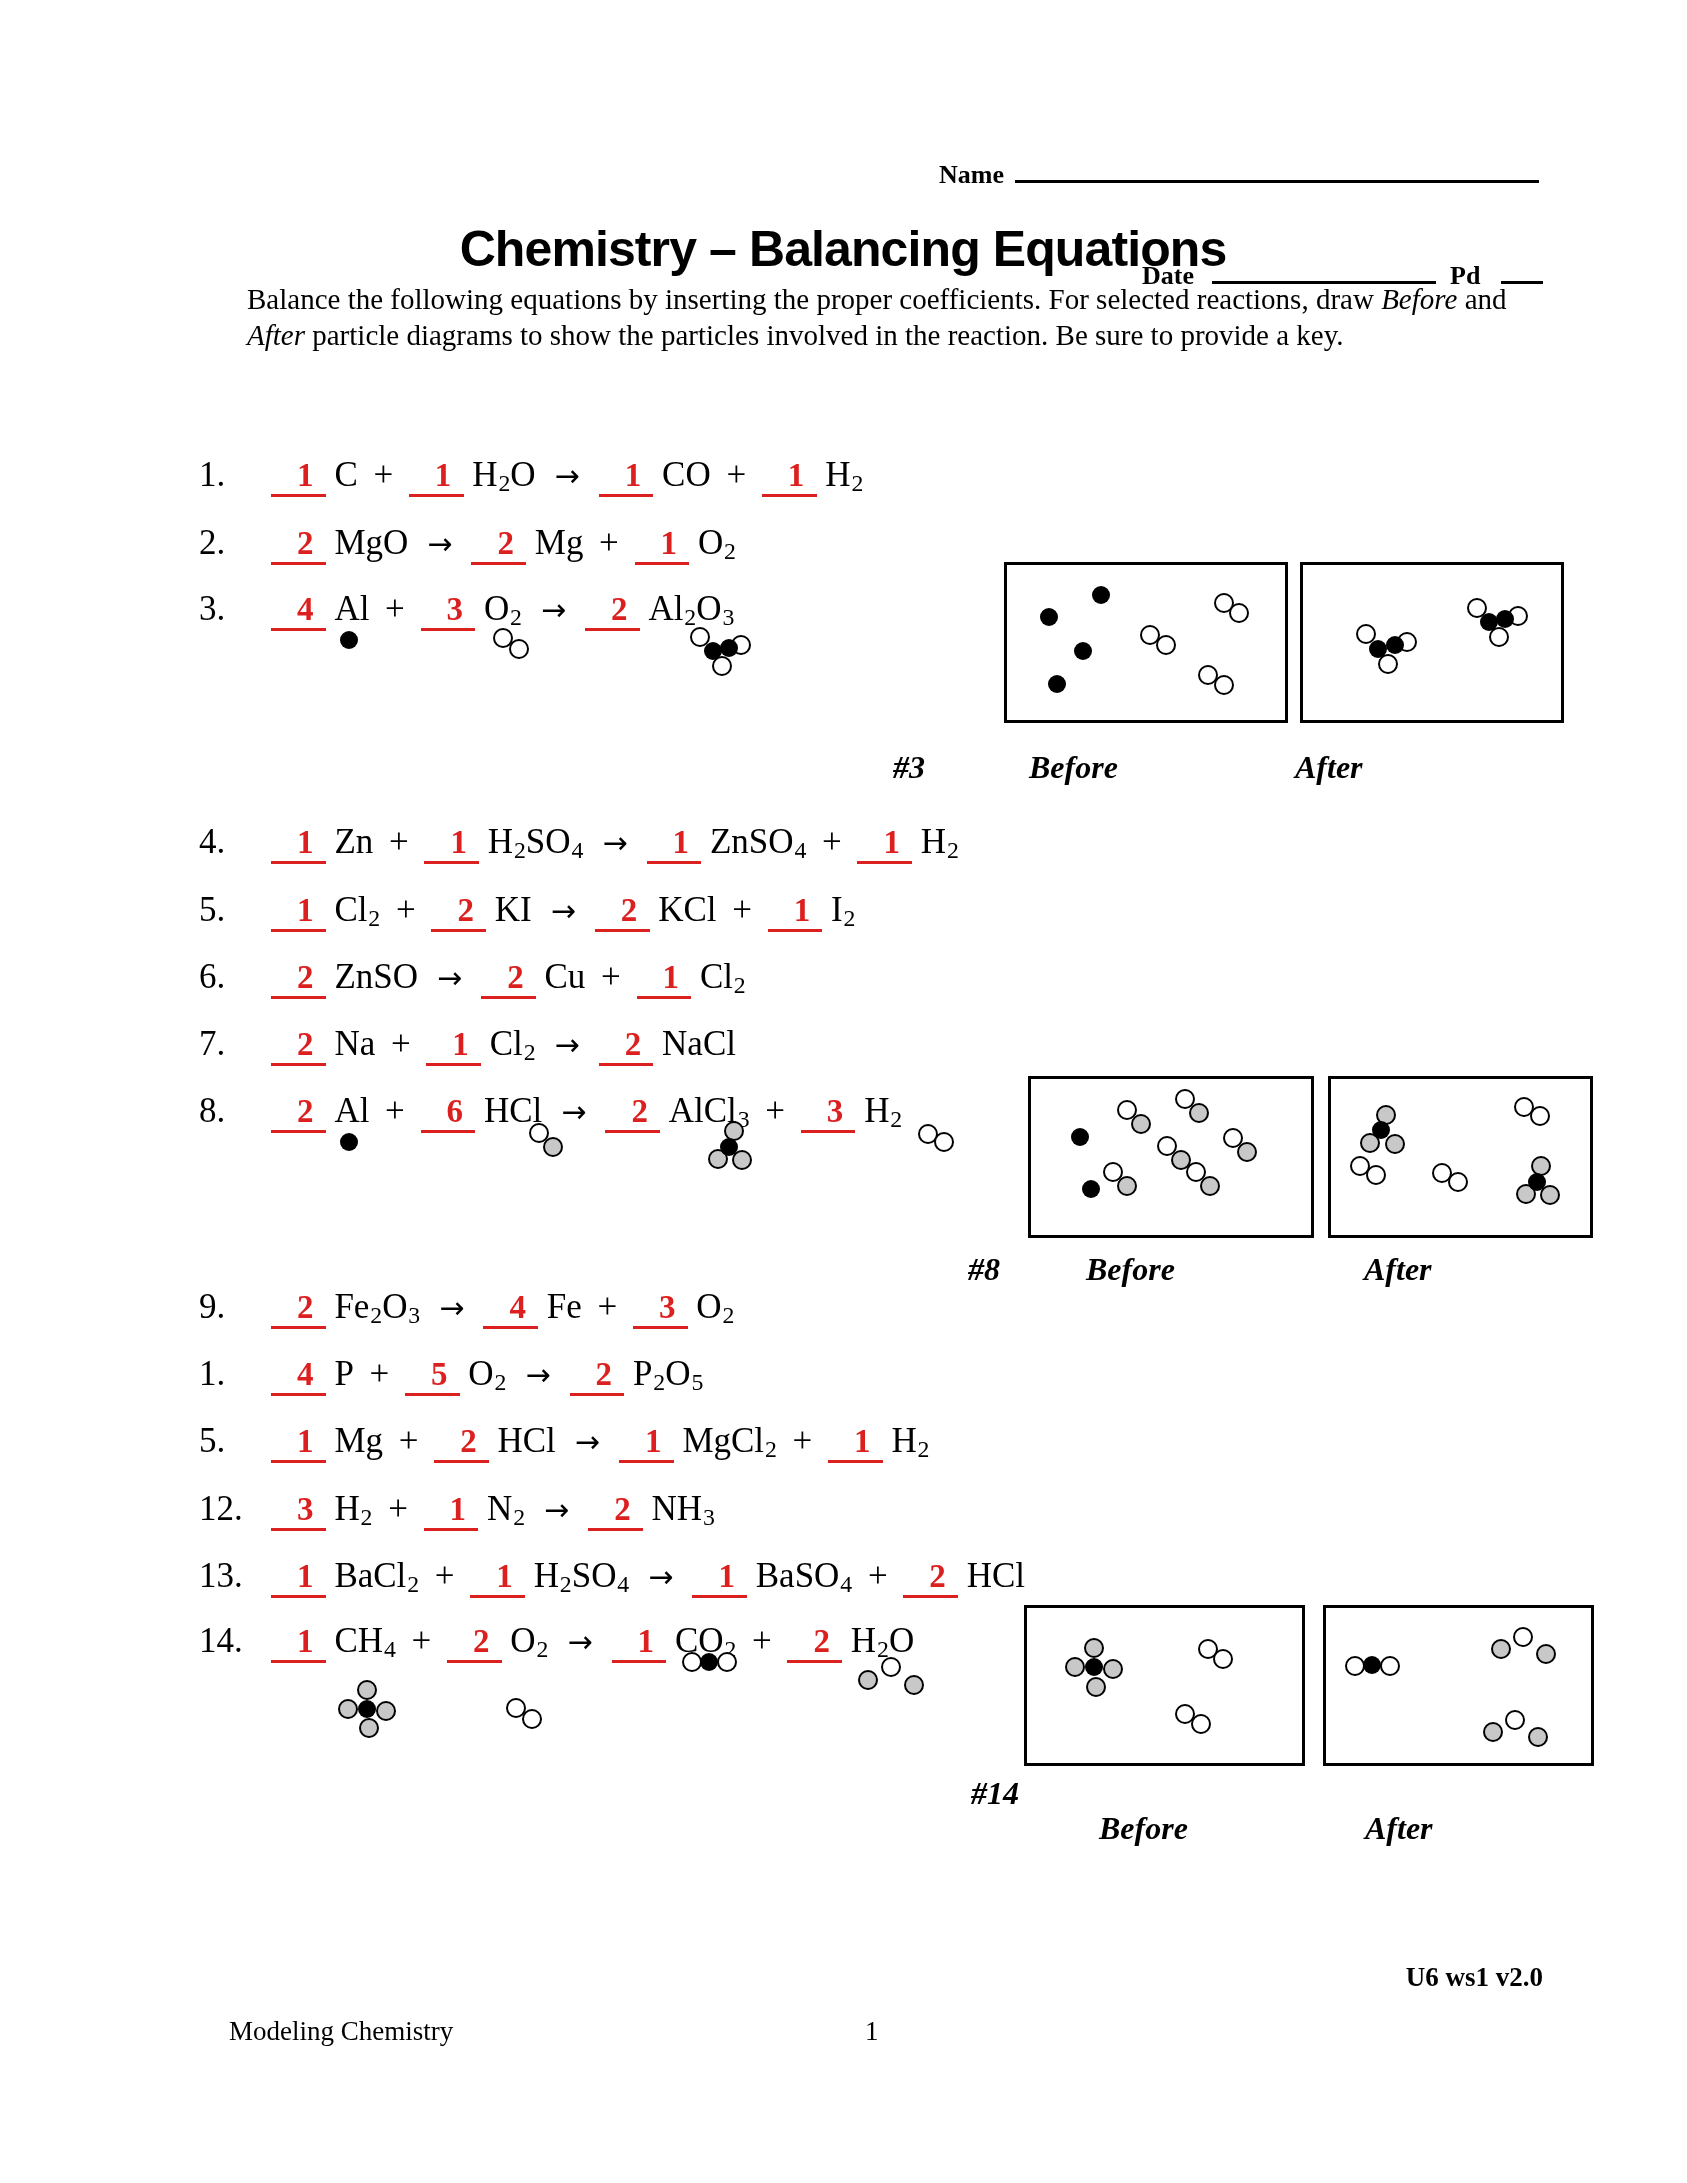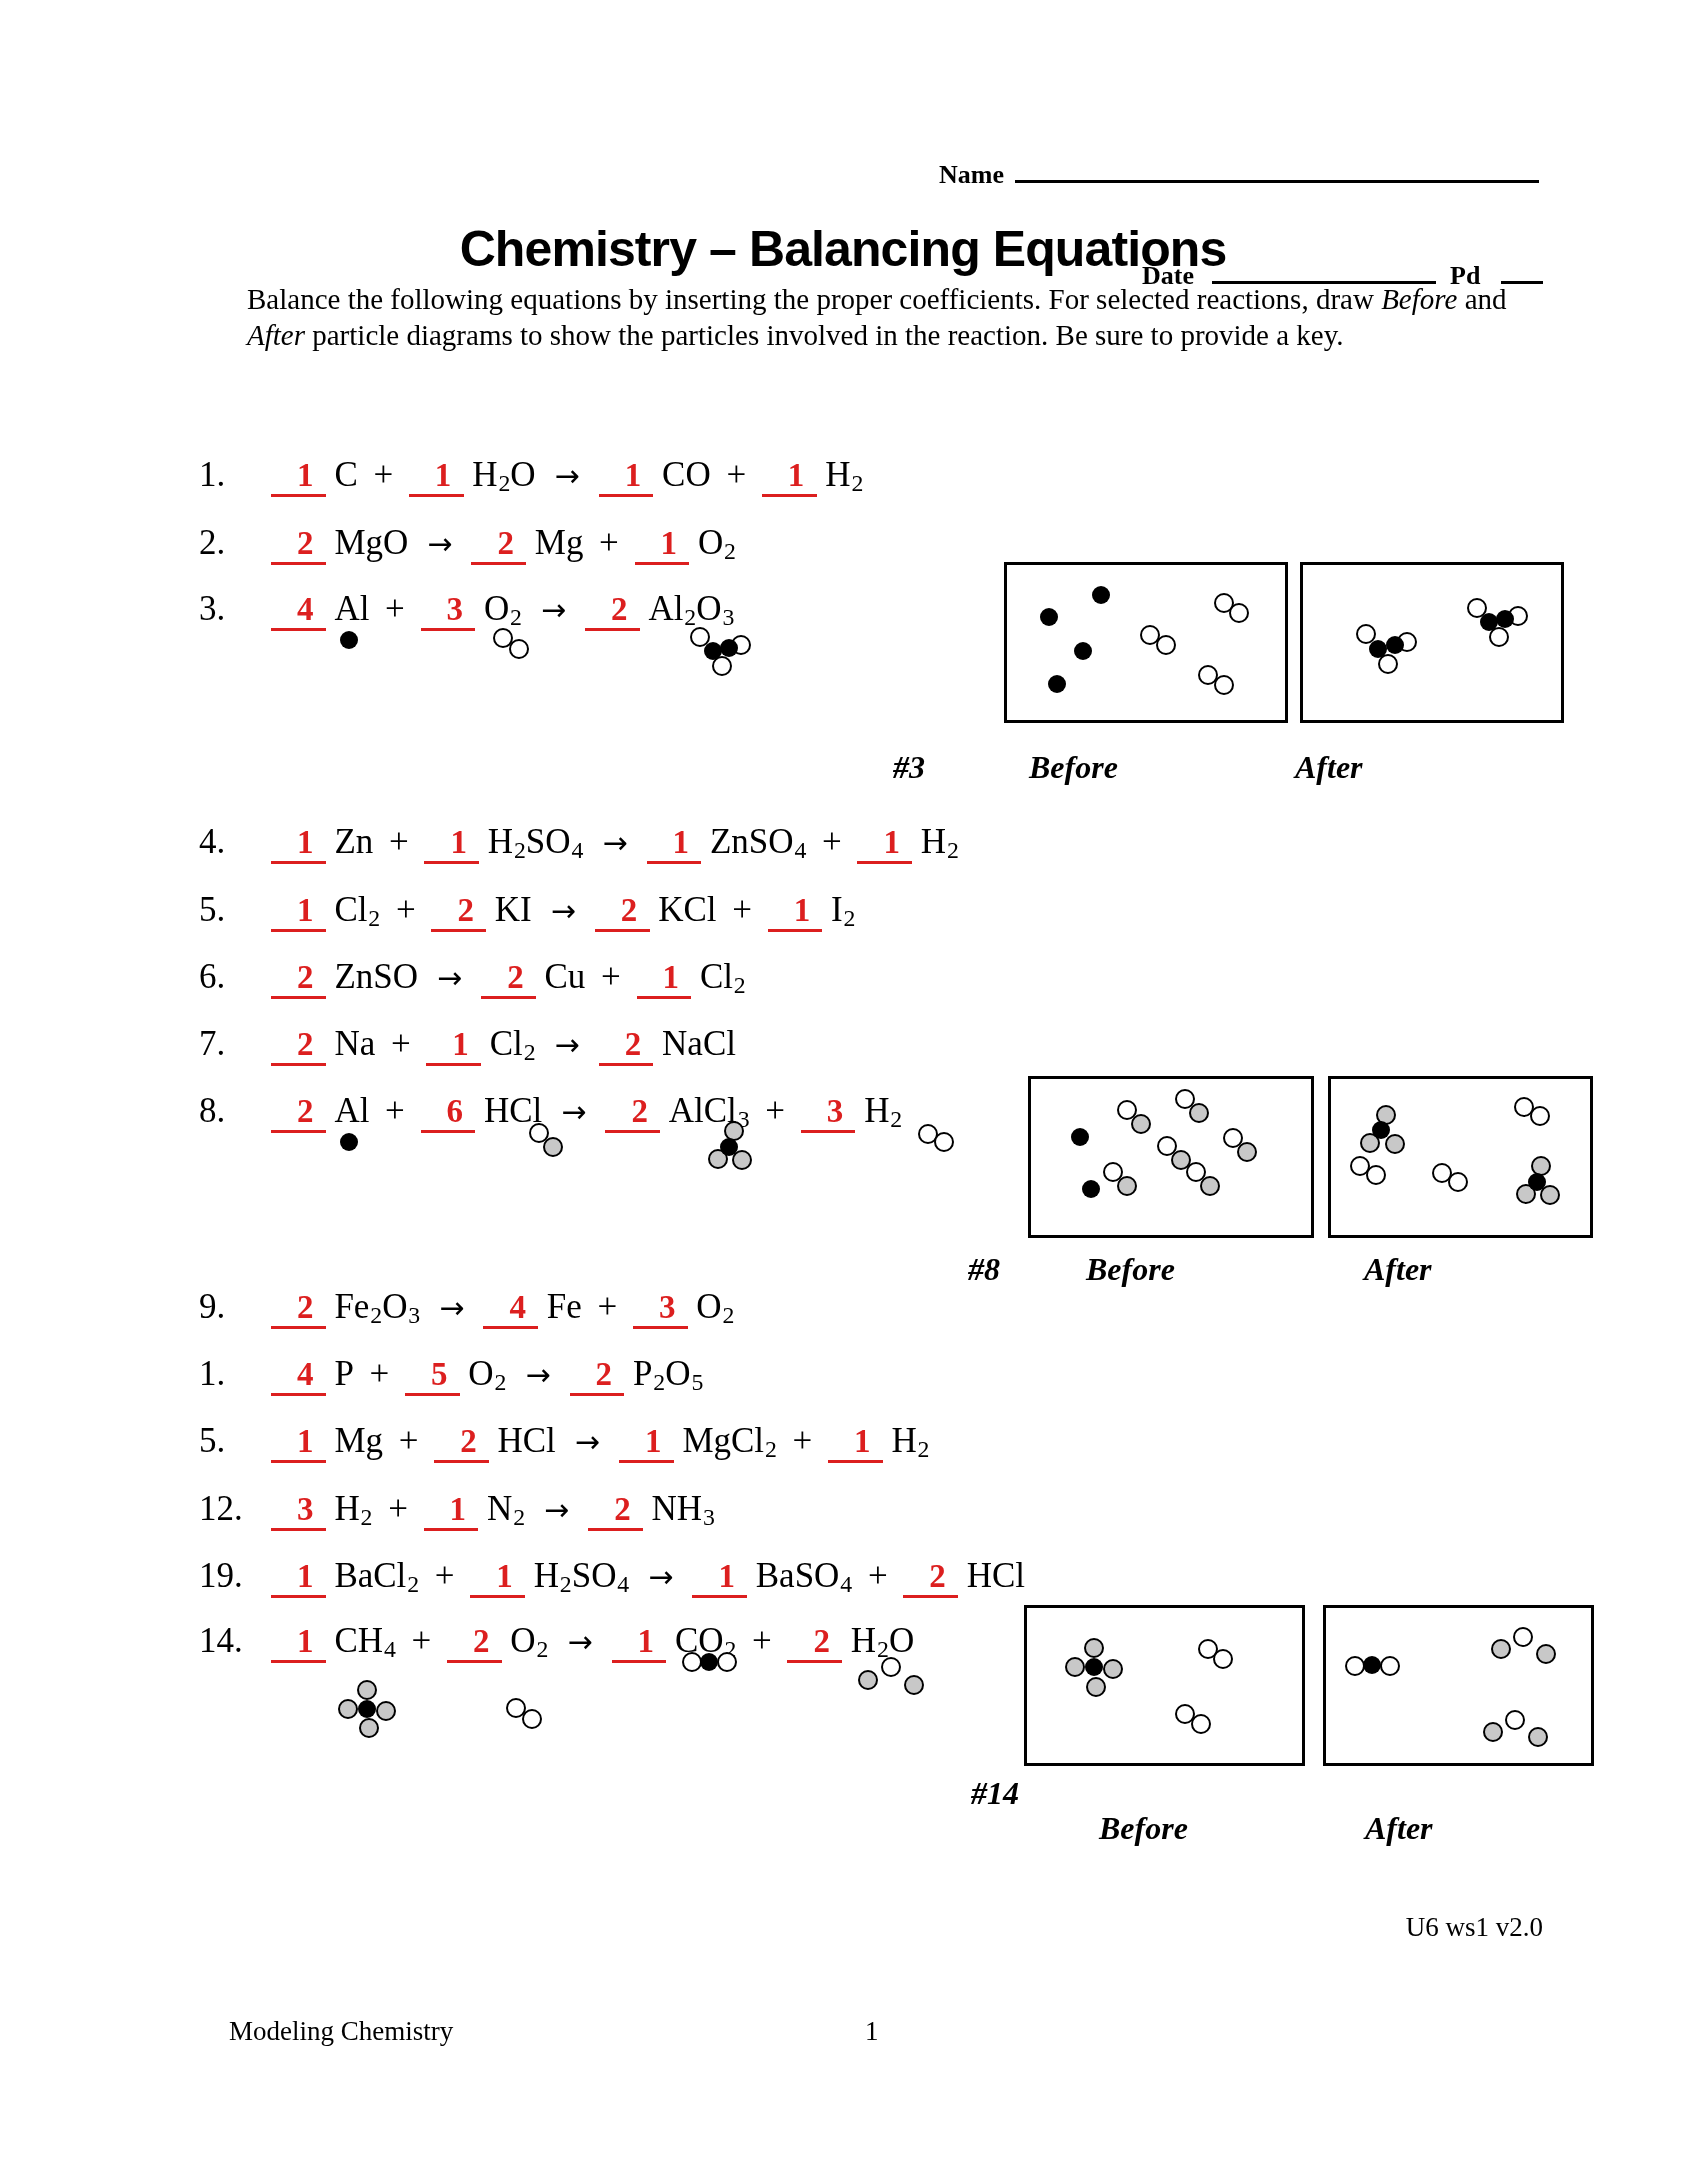--- a/index.html
+++ b/index.html
@@ -209,21 +209,21 @@
         <span class="coef">3</span>
         <span>H<sub>2</sub></span>
         <span class="op">+</span>
         <span class="coef">1</span>
         <span>N<sub>2</sub></span>
         <span class="arr">→</span>
         <span class="coef">2</span>
         <span>NH<sub>3</sub></span>
       </div>
       <div class="eq-row" style="top: 1553px;">
-        <span class="eq-num">19.</span>
+        <span class="eq-num">13.</span>
         <span class="coef">1</span>
         <span>BaCl<sub>2</sub></span>
         <span class="op">+</span>
         <span class="coef">1</span>
         <span>H<sub>2</sub>SO<sub>4</sub></span>
         <span class="arr">→</span>
         <span class="coef">1</span>
         <span>BaSO<sub>4</sub></span>
         <span class="op">+</span>
         <span class="coef">2</span>
@@ -362,15 +362,15 @@
         <div class="atom gray" style="left: 202px; top: 119px;"></div>
         <div class="atom white" style="left: 179px; top: 102px;"></div>
       </div>
       <div class="dlabel" style="left: 971px; top: 1775px;">#14</div>
       <div class="dlabel" style="left: 1099px; top: 1810px;">Before</div>
       <div class="dlabel" style="left: 1365px; top: 1810px;">After</div>
     </div>
 
   <span class="abs footer" style="left:199px; top:2016px;">Modeling Chemistry</span>
   <span class="abs footer" style="left:835px; top:2016px;">1</span>
-  <span class="abs footer" style="right:144px; top:1912px; position:absolute;">U6 ws1 v2.0</span>
+  <span class="abs footer" style="right:144px; top:1962px; position:absolute;font-weight:bold;">U6 ws1 v2.0</span>
 </div>
 
 
 </body></html>

